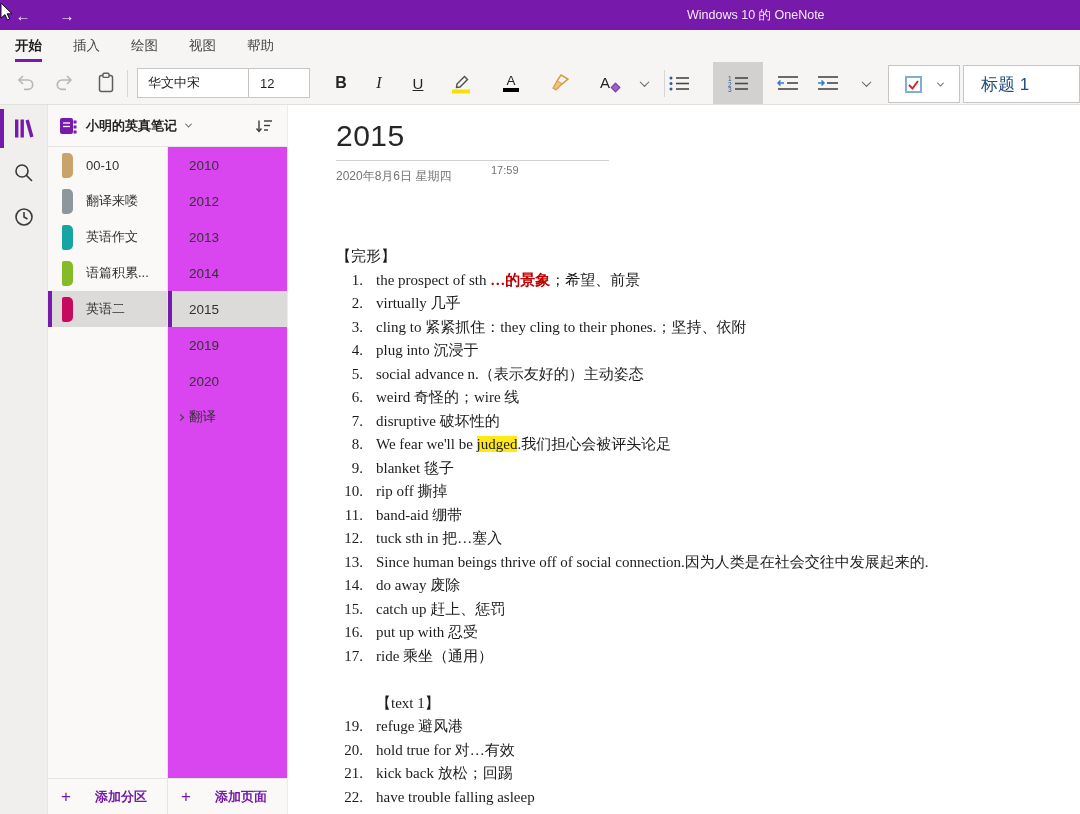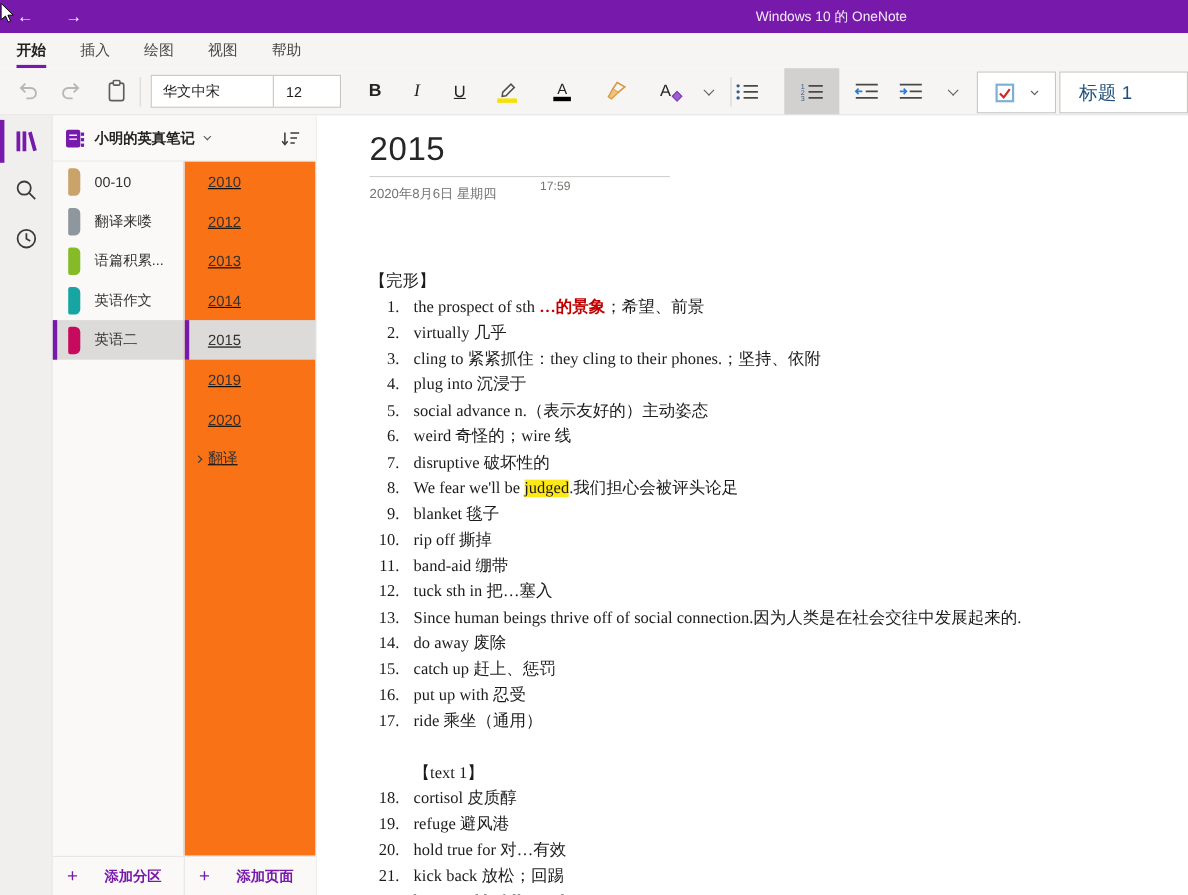--- a/index.html
+++ b/index.html
@@ -68,22 +68,22 @@
   .sidebar-header .chv { margin-left:9px; }
   .sidebar-header .sorticon { margin-left:auto; margin-right:14px; }
 
   .sections { position:absolute; left:48px; top:147px; width:119px; bottom:36px; background:#faf9f8; }
   .srow { position:relative; height:36px; display:flex; align-items:center; }
   .srow.sel { background:#dcdbda; }
   .srow.sel::before { content:""; position:absolute; left:0; top:0; width:4px; height:36px; background:#7719aa; }
   .sflag { width:11px; height:25px; margin-left:14px; border-radius:2px 5px 5px 2px; }
   .slabel { margin-left:13px; font-size:13px; color:#333231; white-space:nowrap; }
 
-  .pages { position:absolute; left:167px; top:147px; width:120px; bottom:36px; background:#f97316;
-    border-left:1px solid #e7e5e3;text-decoration:underline; }
+  .pages { position:absolute; left:167px; top:147px; width:120px; bottom:36px; background:#d946ef;
+    border-left:1px solid #e7e5e3; }
   .prow { position:relative; height:36px; display:flex; align-items:center; padding-left:21px; }
   .prow.sel { background:#dcdbda; }
   .prow.sel::before { content:""; position:absolute; left:0; top:0; width:4px; height:36px; background:#7719aa; }
   .plabel { font-size:13.5px; color:#333231; }
   .prow .chv-r { margin-right:6px; margin-left:-11px; width:5px; height:5px; }
 
   .addrow { position:absolute; bottom:0; height:36px; background:#faf9f8; border-top:1px solid #e7e5e3;
     display:flex; align-items:center; }
   .addrow.a1 { left:48px; width:119px; }
   .addrow.a2 { left:167px; width:120px; border-left:1px solid #e7e5e3; }
@@ -296,26 +296,26 @@
   <div class="sections" id="sections">
       <div class="srow">
         <span class="sflag" style="background: rgb(201, 163, 106);"></span>
         <span class="slabel">00-10</span>
       </div>
       <div class="srow">
         <span class="sflag" style="background: rgb(142, 151, 157);"></span>
         <span class="slabel">翻译来喽</span>
       </div>
       <div class="srow">
+        <span class="sflag" style="background: rgb(22, 165, 163);"></span>
+        <span class="slabel">英语作文</span>
+      </div>
+      <div class="srow">
         <span class="sflag" style="background: rgb(132, 187, 38);"></span>
         <span class="slabel">语篇积累...</span>
-      </div>
-      <div class="srow">
-        <span class="sflag" style="background: rgb(22, 165, 163);"></span>
-        <span class="slabel">英语作文</span>
       </div>
       <div class="srow sel">
         <span class="sflag" style="background: rgb(198, 11, 94);"></span>
         <span class="slabel">英语二</span>
       </div>
     </div>
   <div class="pages" id="pages">
       <div class="prow">
         <span class="plabel">2010</span>
       </div>
@@ -371,21 +371,20 @@
         <div class="nline li"><span class="num">10.</span><span class="txt"><span>rip off 撕掉</span></span></div>
         <div class="nline li"><span class="num">11.</span><span class="txt"><span>band-aid 绷带</span></span></div>
         <div class="nline li"><span class="num">12.</span><span class="txt"><span>tuck sth in 把…塞入</span></span></div>
         <div class="nline li"><span class="num">13.</span><span class="txt"><span>Since human beings thrive off of social connection.因为人类是在社会交往中发展起来的.</span></span></div>
         <div class="nline li"><span class="num">14.</span><span class="txt"><span>do away 废除</span></span></div>
         <div class="nline li"><span class="num">15.</span><span class="txt"><span>catch up 赶上、惩罚</span></span></div>
         <div class="nline li"><span class="num">16.</span><span class="txt"><span>put up with 忍受</span></span></div>
         <div class="nline li"><span class="num">17.</span><span class="txt"><span>ride 乘坐（通用）</span></span></div>
         <div class="nline gap"></div>
         <div class="nline h2"><span class="num"></span><span class="txt"><span>【text 1】</span></span></div>
-        <div class="nline li"><span class="num">18.</span><span class="txt"><span>cortisol 皮质醇</span></span></div>
         <div class="nline li"><span class="num">19.</span><span class="txt"><span>refuge 避风港</span></span></div>
         <div class="nline li"><span class="num">20.</span><span class="txt"><span>hold true for 对…有效</span></span></div>
         <div class="nline li"><span class="num">21.</span><span class="txt"><span>kick back 放松；回踢</span></span></div>
         <div class="nline li"><span class="num">22.</span><span class="txt"><span>have trouble falling asleep</span></span></div>
       </div>
   </div>
 
 </div>
 
 </body></html>

